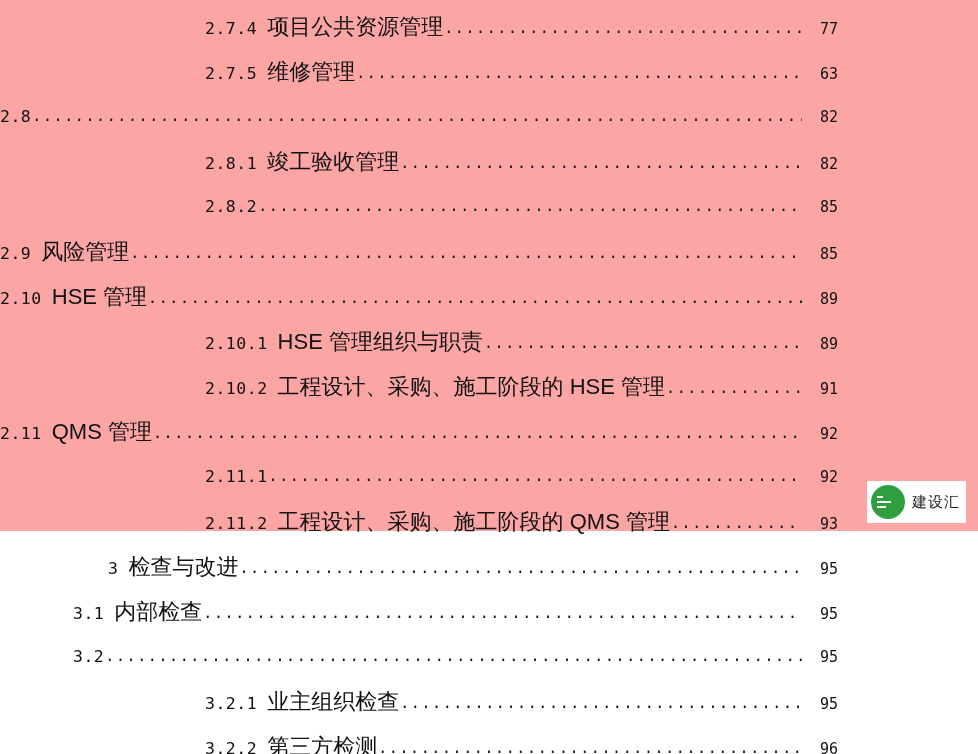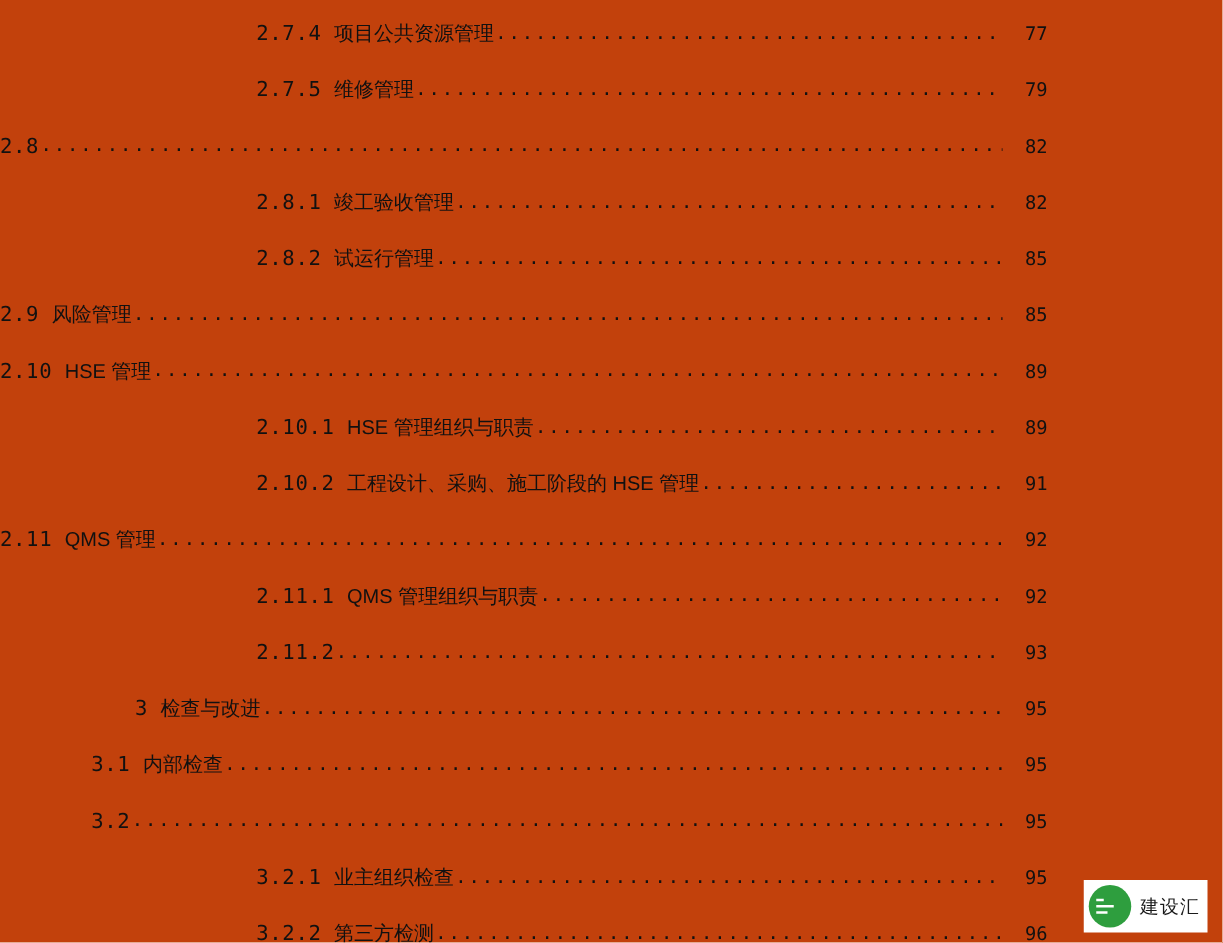--- a/index.html
+++ b/index.html
@@ -11,22 +11,22 @@
     width: 978px;
     height: 754px;
     font-family: "Liberation Sans", "DejaVu Sans", sans-serif;
     color: #111111;
     position: relative;
     overflow: hidden;
   }
   .page {
     position: relative;
     width: 978px;
-    height: 754px;
-    background: #c2410c;
+    height: 531px;
+    background: #fca5a5;
   }
   .toc {
     position: absolute;
     top: 0;
     left: 0;
     width: 978px;
     padding-top: 4px;
     box-sizing: border-box;
   }
   .toc-row {
@@ -38,21 +38,21 @@
     white-space: nowrap;
   }
   .num {
     font-family: "DejaVu Sans Mono", "Liberation Mono", monospace;
     font-size: 16.5px;
     letter-spacing: 0.5px;
     flex: 0 0 auto;
   }
   .title {
     flex: 0 0 auto;
-    font-size: 16px;
+    font-size: 22px;
     padding-left: 10px;
   }
   .dots {
     flex: 1 1 auto;
     overflow: hidden;
     white-space: nowrap;
     font-family: "DejaVu Sans Mono", "Liberation Mono", monospace;
     font-size: 15px;
     letter-spacing: 1.6px;
     color: #111111;
@@ -124,39 +124,38 @@
       <span class="num">2.7.4</span>
       <span class="title">项目公共资源管理</span>
       <span class="dots">........................................................................................................</span>
       <span class="page-no">77</span>
     </div>
 
     <div class="toc-row lvl3 row-end">
       <span class="num">2.7.5</span>
       <span class="title">维修管理</span>
       <span class="dots">........................................................................................................</span>
-      <span class="page-no">79</span>
+      <span class="page-no">63</span>
     </div>
 
     <div class="toc-row lvl2 row-end">
       <span class="num">2.8</span>
       <span class="dots">........................................................................................................</span>
       <span class="page-no">82</span>
     </div>
 
     <div class="toc-row lvl3 row-end">
       <span class="num">2.8.1</span>
       <span class="title">竣工验收管理</span>
       <span class="dots">........................................................................................................</span>
       <span class="page-no">82</span>
     </div>
 
     <div class="toc-row lvl3 row-end">
       <span class="num">2.8.2</span>
-      <span class="title">试运行管理</span>
       <span class="dots">........................................................................................................</span>
       <span class="page-no">85</span>
     </div>
 
     <div class="toc-row lvl2 row-end">
       <span class="num">2.9</span>
       <span class="title">风险管理</span>
       <span class="dots">........................................................................................................</span>
       <span class="page-no">85</span>
     </div>
@@ -184,27 +183,27 @@
 
     <div class="toc-row lvl2 row-end">
       <span class="num">2.11</span>
       <span class="title">QMS 管理</span>
       <span class="dots">........................................................................................................</span>
       <span class="page-no">92</span>
     </div>
 
     <div class="toc-row lvl3 row-end">
       <span class="num">2.11.1</span>
-      <span class="title">QMS 管理组织与职责</span>
       <span class="dots">........................................................................................................</span>
       <span class="page-no">92</span>
     </div>
 
     <div class="toc-row lvl3 row-end">
       <span class="num">2.11.2</span>
+      <span class="title">工程设计、采购、施工阶段的 QMS 管理</span>
       <span class="dots">........................................................................................................</span>
       <span class="page-no">93</span>
     </div>
 
     <div class="toc-row row-end" style="padding-left:108px;">
       <span class="num">3</span>
       <span class="title">检查与改进</span>
       <span class="dots">........................................................................................................</span>
       <span class="page-no">95</span>
     </div>

